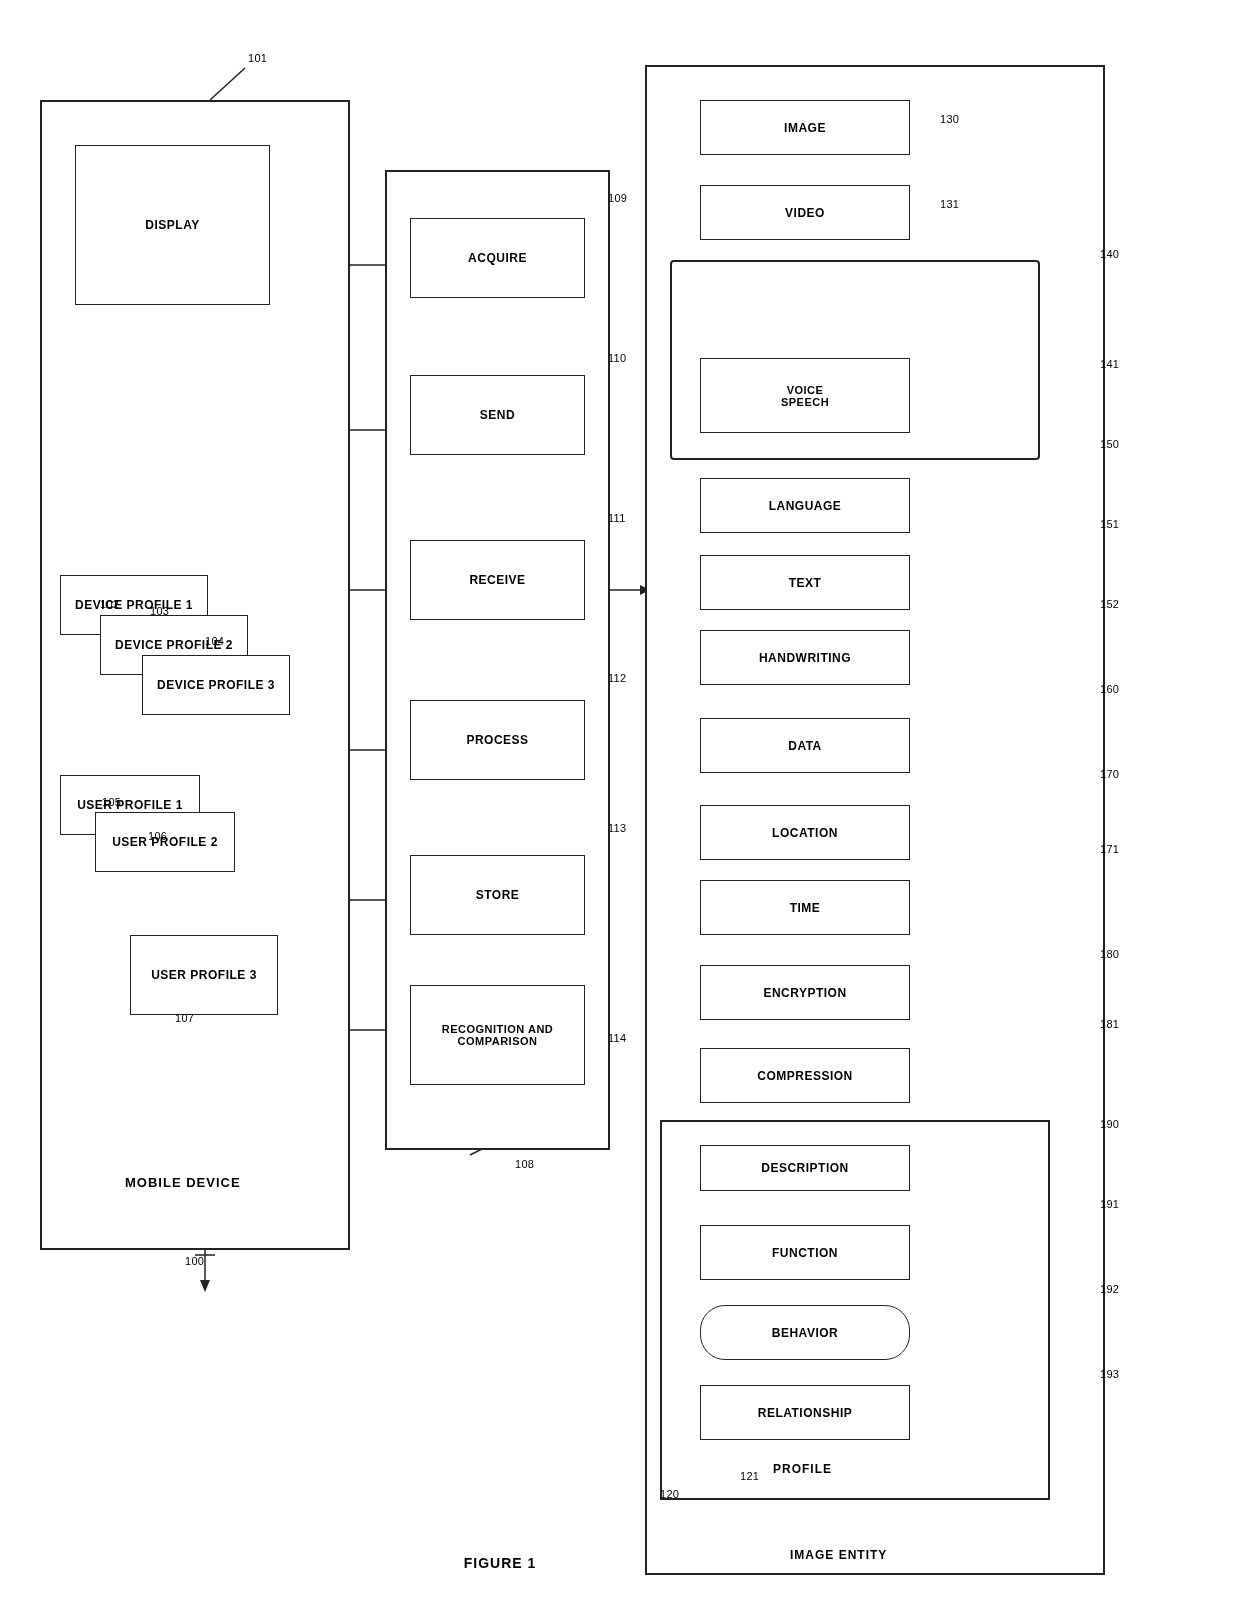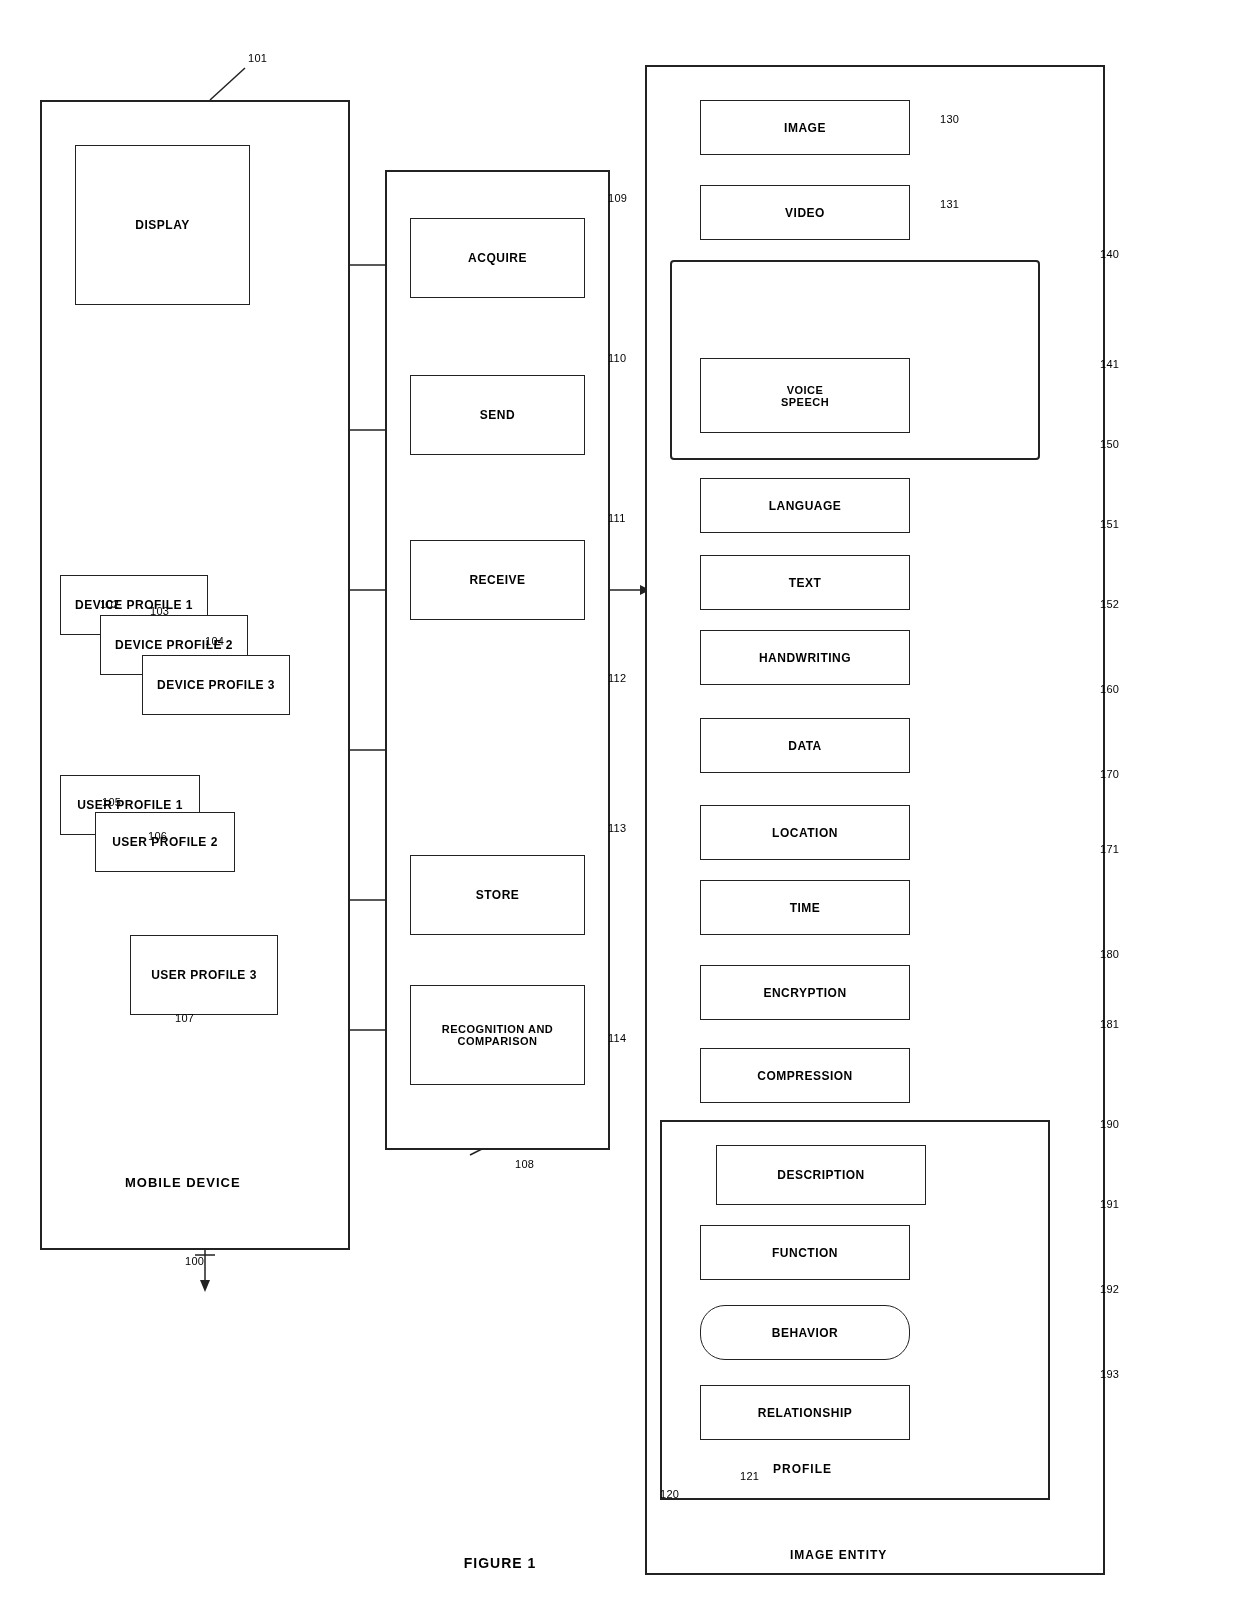--- a/index.html
+++ b/index.html
@@ -172,21 +172,21 @@
 
     <line x1="700" y1="1490" x2="735" y2="1470" stroke="#222" stroke-width="1.5"></line>
 
     <line x1="735" y1="1475" x2="770" y2="1455" stroke="#222" stroke-width="1.5"></line>
 
   </svg>
 
   <div class="outer-box" style="left:40px; top:100px; width:310px; height:1150px;">
   </div>
 
-  <div class="box" style="left:75px; top:145px; width:175px; height:160px;">
+  <div class="box" style="left:75px; top:145px; width:195px; height:160px;">
     <span>DISPLAY</span>
   </div>
 
   <div class="box" style="left:60px; top:575px; width:148px; height:60px;">
     <span>DEVICE PROFILE 1</span>
   </div>
 
   <div class="box" style="left:100px; top:615px; width:148px; height:60px;">
     <span>DEVICE PROFILE 2</span>
   </div>
@@ -233,20 +233,23 @@
   </div>
 
   <div class="box" style="left:410px; top:375px; width:175px; height:80px;">
     <span>SEND</span>
   </div>
 
   <div class="box" style="left:410px; top:540px; width:175px; height:80px;">
     <span>RECEIVE</span>
   </div>
 
+  <div class="box" style="left:410px; top:700px; width:175px; height:80px;">
+    <span>PROCESS</span>
+  </div>
 
   <div class="box" style="left:410px; top:855px; width:175px; height:80px;">
     <span>STORE</span>
   </div>
 
   <div class="box" style="left:410px; top:985px; width:175px; height:100px;">
     <span style="white-space:pre-line; font-size:11px;">RECOGNITION AND
 COMPARISON</span>
   </div>
 
@@ -314,21 +317,21 @@
     <span>ENCRYPTION</span>
   </div>
 
   <div class="box" style="left:700px; top:1048px; width:210px; height:55px;">
     <span>COMPRESSION</span>
   </div>
 
   <div class="outer-box" style="left:660px; top:1120px; width:390px; height:380px;">
   </div>
 
-  <div class="box" style="left:716px; top:1145px; width:210px; height:60px;">
+  <div class="box" style="left:700px; top:1145px; width:210px; height:46px;">
     <span>DESCRIPTION</span>
   </div>
 
   <div class="box" style="left:700px; top:1225px; width:210px; height:55px;">
     <span>FUNCTION</span>
   </div>
 
   <div class="box" style="left:700px; top:1305px; width:210px; height:55px;border-radius:25px;">
     <span>BEHAVIOR</span>
   </div>

